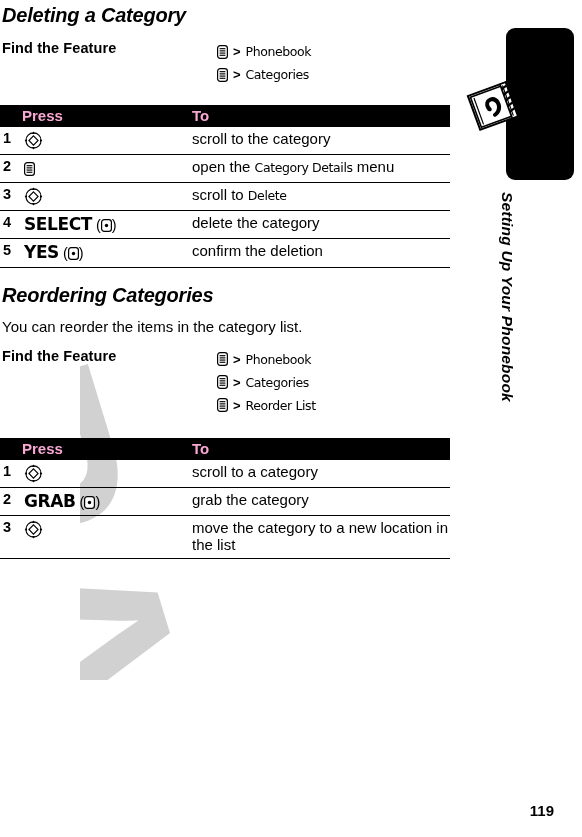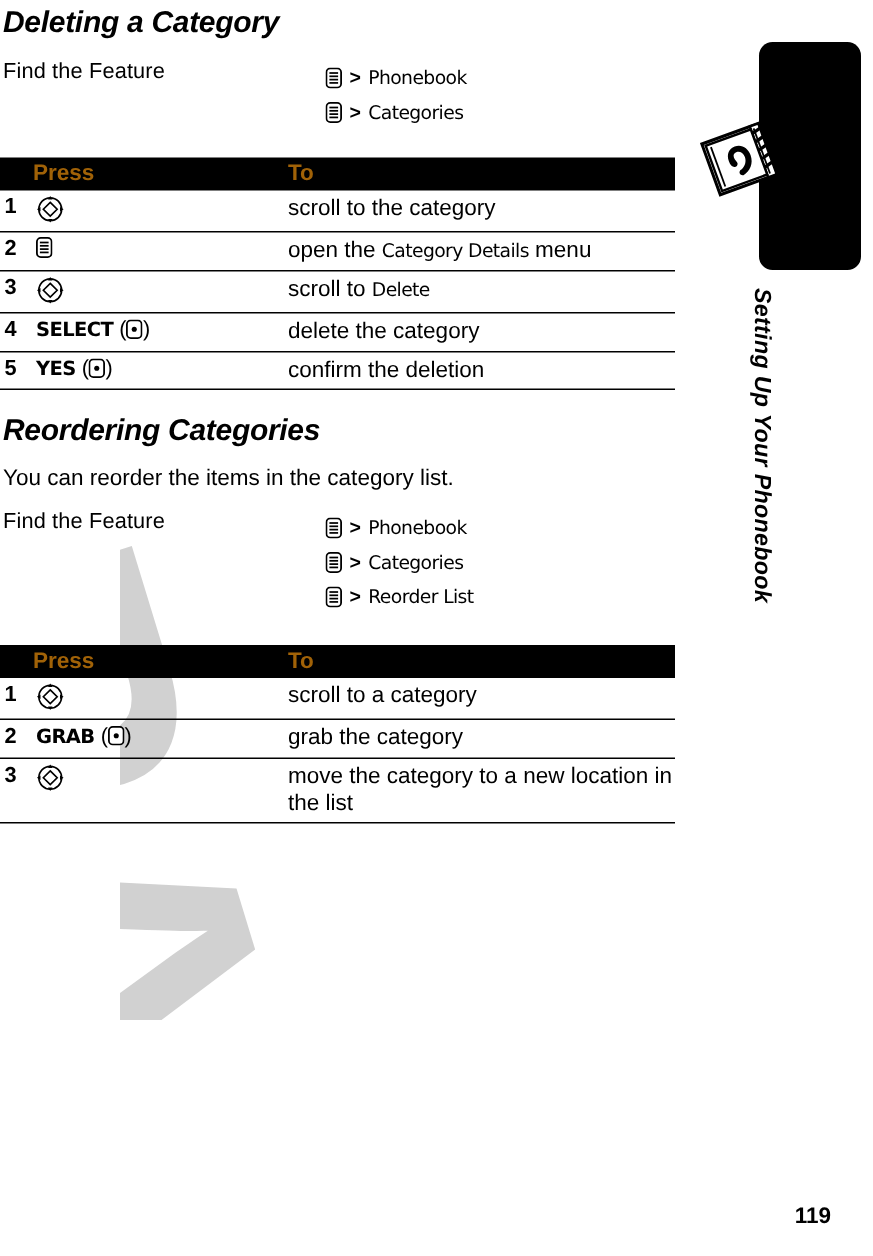--- a/index.html
+++ b/index.html
@@ -65,21 +65,21 @@
   }
 
   
   .ftf {
     display: flex;
     align-items: flex-start;
     padding: 13px 0 0 2px;
   }
   .ftf-label {
     font-size: 14.5px;
-    font-weight: normal;
+    font-weight: bold;
     width: 215px;
     flex: 0 0 215px;
     letter-spacing: .1px;
   }
   .ftf-path { flex: 1; }
   .ftf-line {
     display: flex;
     align-items: center;
     height: 23px;
     font-size: 14px;
@@ -114,21 +114,21 @@
 
   
   table.steps {
     width: 450px;
     border-collapse: collapse;
     margin-top: 8px;
     font-size: 14.5px;
   }
   table.steps thead th {
     background: #000;
-    color: #a16207;
+    color: #f9a8d4;
     text-align: left;
     font-size: 15px;
     font-weight: bold;
     padding: 2px 0 3px 0;
     height: 21px;
   }
   table.steps th.c-num { width: 22px; padding-left: 3px; }
   table.steps th.c-press { width: 170px; }
   table.steps th.c-to { }
   table.steps tbody td {
@@ -148,21 +148,21 @@
   table.steps tbody tr:last-child td { border-bottom: none; }
   .tbl-bottom {
     width: 450px;
     border: 0;
     border-top: 1.3px solid #000;
     margin: 0;
   }
   .softkey-label {
     font-family: "DejaVu Sans", sans-serif;
     font-weight: bold;
-    font-size: 13px;
+    font-size: 17px;
     letter-spacing: -0.4px;
   }
   .kw {
     font-family: "DejaVu Sans", sans-serif;
     font-weight: normal;
     font-size: 12.5px;
     letter-spacing: -0.4px;
   }
 
   

